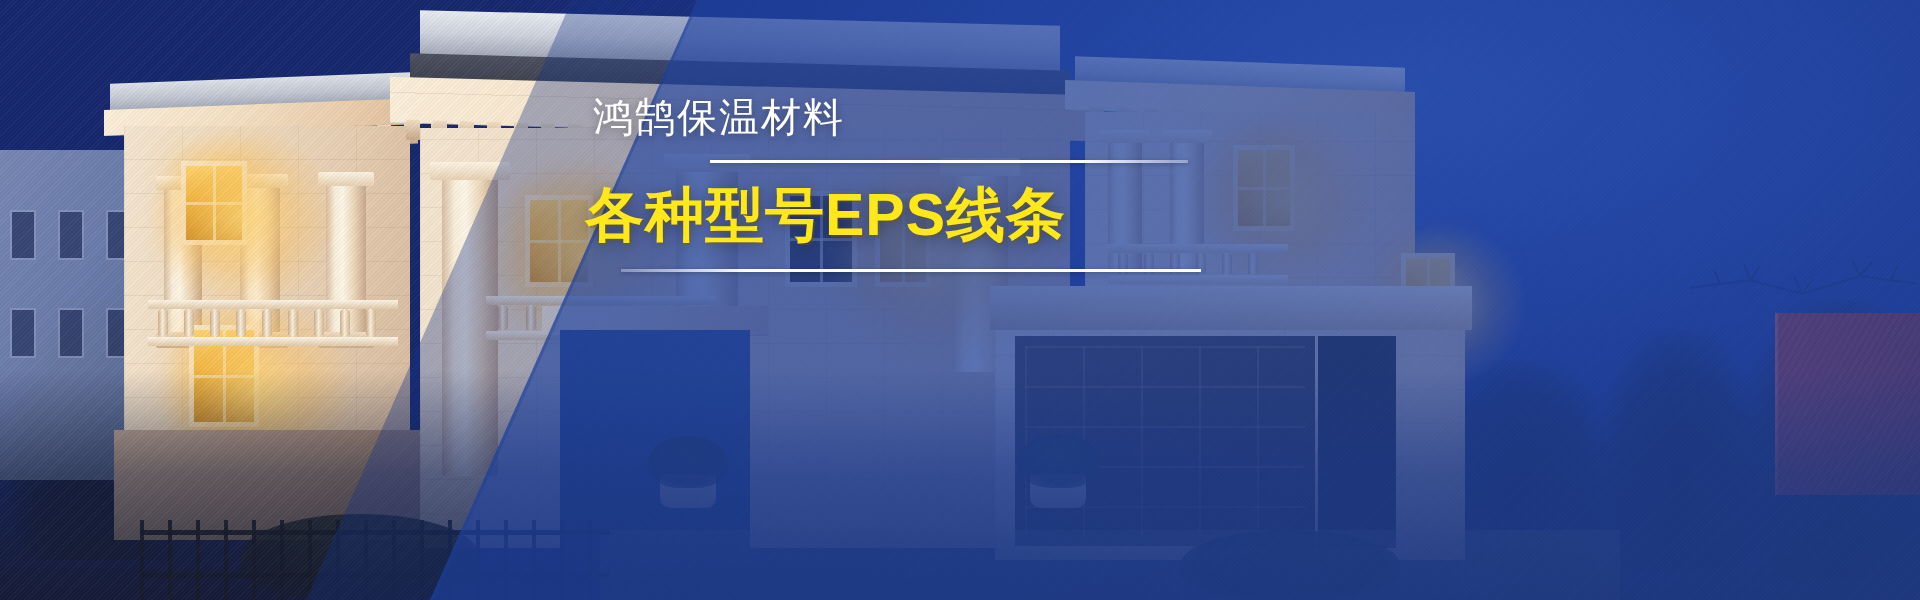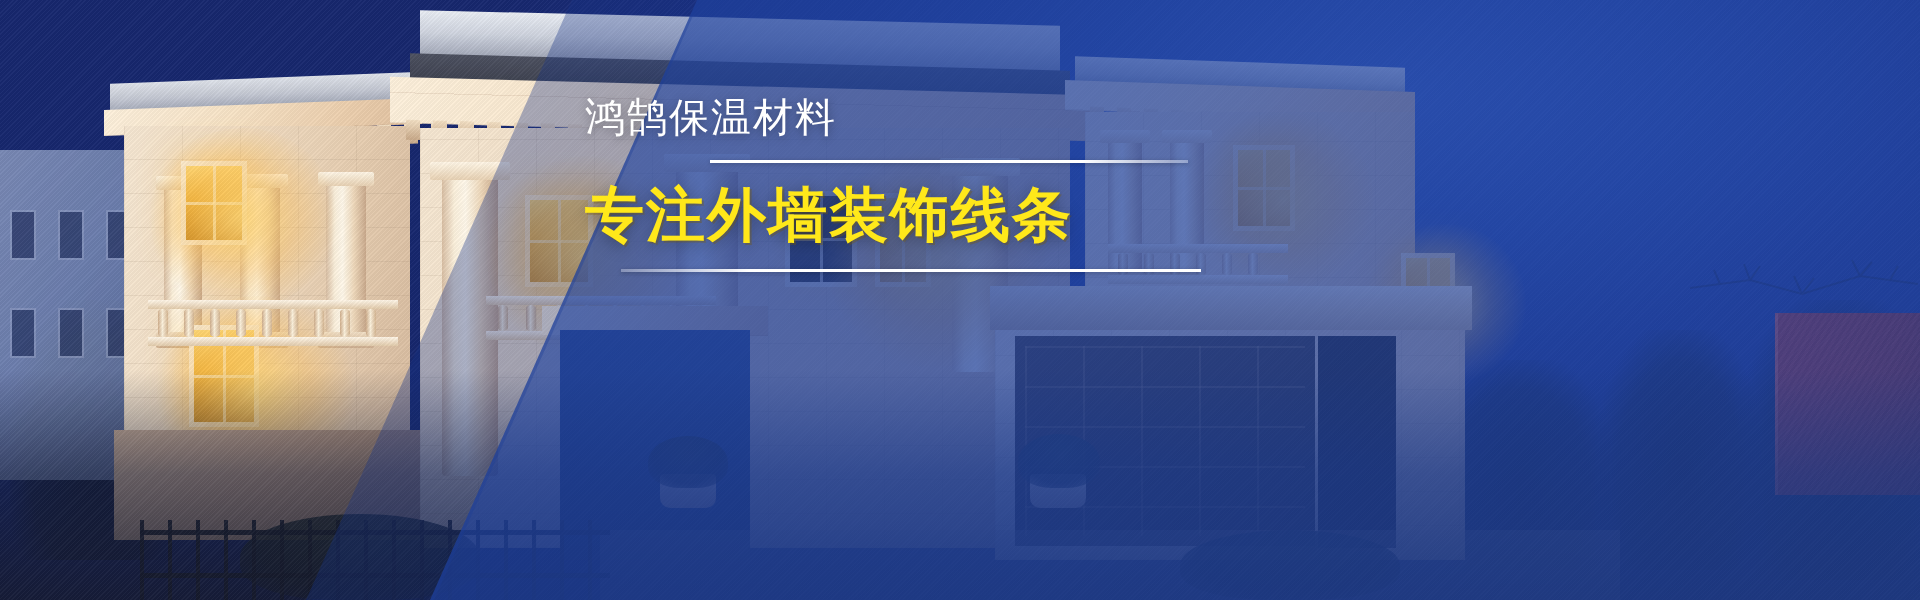--- a/index.html
+++ b/index.html
@@ -284,21 +284,21 @@
     width: 640px;
     z-index: 20;
   }
   .brand {
     font-size: 40px;
     line-height: 1.05;
     color: #ffffff;
     letter-spacing: 2px;
     font-weight: 400;
     text-shadow: 0 2px 10px rgba(0,0,0,.35);
-    margin-left: 0;
+    margin-left: 8px;
   }
   .rule {
     height: 3px;
     background: linear-gradient(90deg, #ffffff 0%, #ffffff 78%, rgba(255,255,255,.35) 100%);
     margin: 22px 0 18px 125px;
     width: 478px;
     box-shadow: 0 1px 4px rgba(0,0,0,.25);
   }
   .headline {
     font-size: 59px;
@@ -565,20 +565,20 @@
   <div class="diag-overlay"></div>
   <div class="edge-light"></div>
 
   <div class="text-block">
 
     <div class="brand">鸿鹄保温材料</div>
 
     <div class="rule"></div>
 
     <div class="headline">
-      <div class="ln2">专注外墙装饰线条</div>
+      <div class="ln1">各种型号EPS线条</div>
     </div>
 
     <div class="rule2"></div>
 
   </div>
 
 </div>
 
 </body></html>

